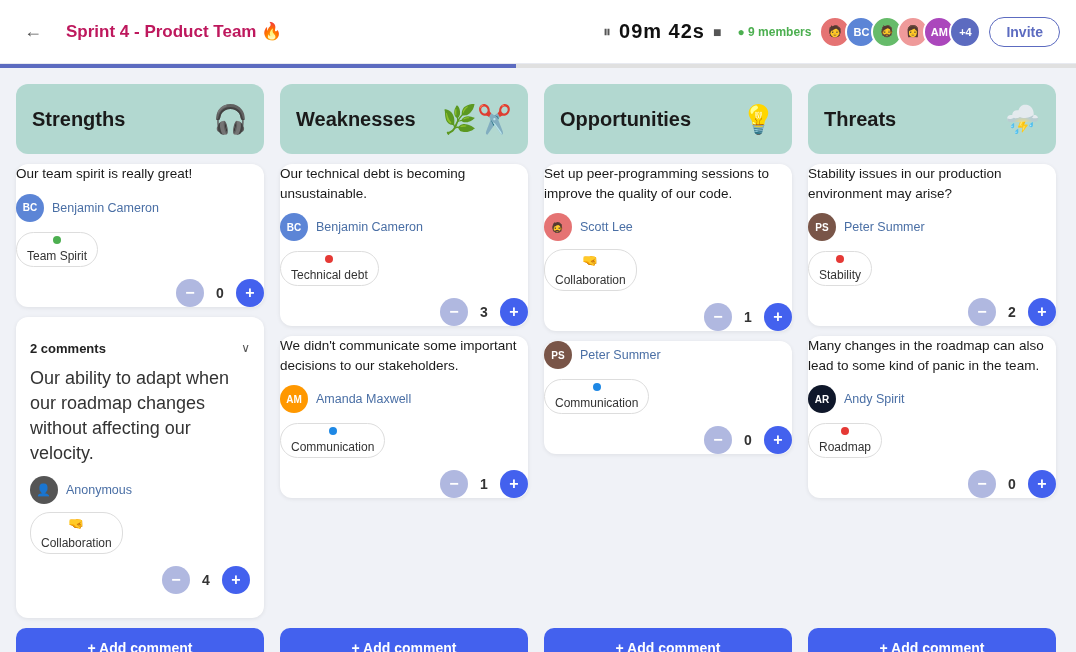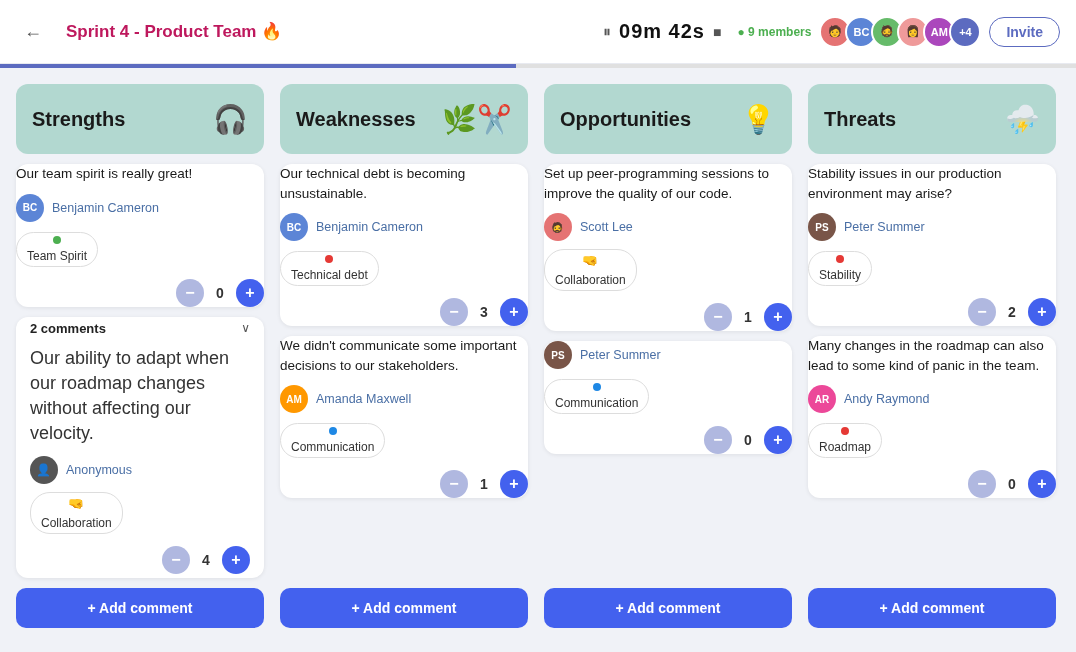--- a/index.html
+++ b/index.html
@@ -229,21 +229,21 @@
       font-weight: 600;
       color: #333;
       min-width: 16px;
       text-align: center;
     }
 
     
     .comments-section {
       background: #fff;
       border-radius: 12px;
-      padding: 4px 14px;
+      padding: 24px 14px;
       box-shadow: 0 1px 4px rgba(0,0,0,0.08);
     }
     .comments-header {
       display: flex;
       align-items: center;
       justify-content: space-between;
       margin-bottom: 10px;
     }
     .comments-title {
       font-size: 13px;
@@ -488,22 +488,22 @@
         <div class="vote-row">
           <button class="vote-btn minus">−</button>
           <span class="vote-count">2</span>
           <button class="vote-btn">+</button>
         </div>
       </div>
 
       <div class="card">
         <div class="card-text">Many changes in the roadmap can also lead to some kind of panic in the team.</div>
         <div class="card-author">
-          <div class="author-avatar" style="background:#ec4899;">AR</div>
-          <span class="author-name">Andy Raymond</span>
+          <div class="author-avatar" style="background:#0f172a;">AR</div>
+          <span class="author-name">Andy Spirit</span>
         </div>
         <div class="card-tag">
           <span class="tag-dot" style="background:#e53935;"></span>
           <span>Roadmap</span>
         </div>
         <div class="vote-row">
           <button class="vote-btn minus">−</button>
           <span class="vote-count">0</span>
           <button class="vote-btn">+</button>
         </div>

